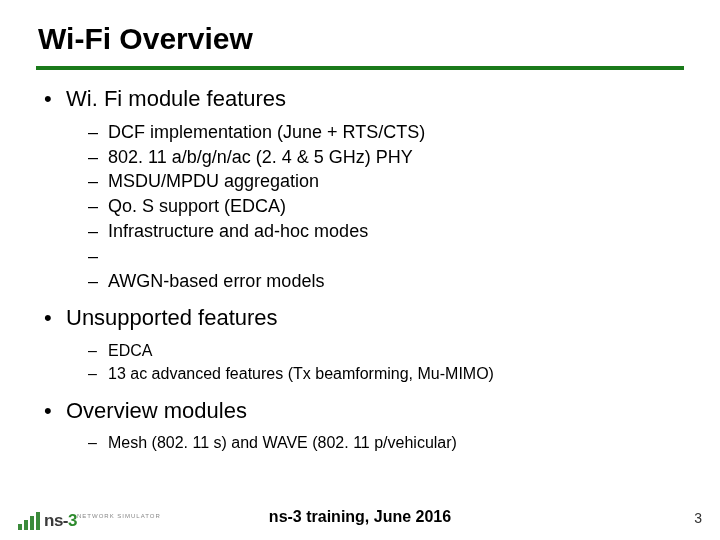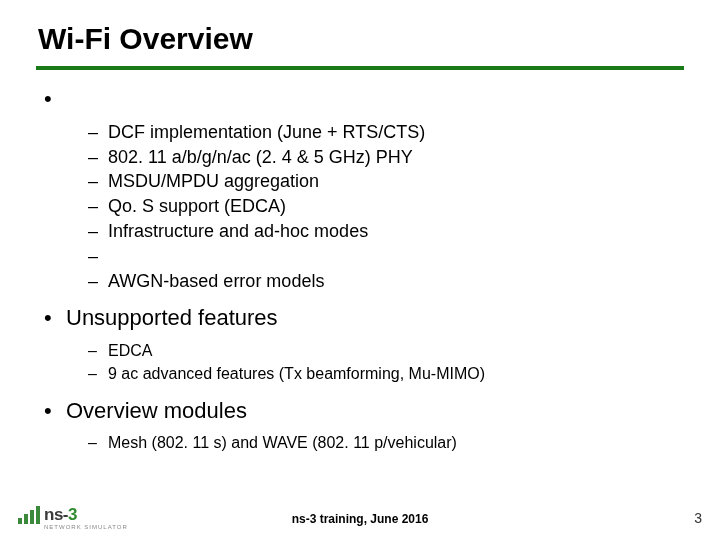--- a/index.html
+++ b/index.html
@@ -83,21 +83,21 @@
     display: inline-block;
     width: 4px;
     background: #3b8a3b;
   }
   .logo .bars span:nth-child(1){height:6px;}
   .logo .bars span:nth-child(2){height:10px;}
   .logo .bars span:nth-child(3){height:14px;}
   .logo .bars span:nth-child(4){height:18px;}
   .logo-text {
     display: flex;
-    flex-direction: column;
+    flex-direction: row;
     line-height: 1;
     justify-content: center;
   }
   .logo-main {
     font-weight: bold;
     font-size: 17px;
     color: #3a3a3a;
     letter-spacing: -0.5px;
   }
   .logo-main .g { color: #2e8b2e; }
@@ -105,21 +105,21 @@
     font-size: 6px;
     letter-spacing: 1px;
     color: #888;
     margin-top: 1px;
   }
   .foot-center {
     position: absolute;
     left: 0; right: 0;
     bottom: 6px;
     text-align: center;
-    font-size: 12px;
+    font-size: 16px;
     font-weight: bold;
   }
   .page-num {
     position: absolute;
     right: 18px;
     bottom: 6px;
     font-size: 14px;
     color: #333;
   }
 </style>
@@ -128,20 +128,21 @@
 
 <div class="slide">
 
   <div class="title">Wi-Fi Overview</div>
   <hr class="title-rule">
 
   <div class="bullets">
 
     <div class="b1">
       <span class="dot">•</span>
+      <span>Wi. Fi module features</span>
     </div>
     <div class="b2">
         <span class="dash">–</span>
         <span>DCF implementation (June + RTS/CTS)</span>
       </div>
     <div class="b2">
         <span class="dash">–</span>
         <span>802. 11 a/b/g/n/ac (2. 4 &amp; 5 GHz) PHY</span>
       </div>
     <div class="b2">
@@ -167,21 +168,21 @@
     <div class="b1">
       <span class="dot">•</span>
       <span>Unsupported features</span>
     </div>
     <div class="b2 b2-small">
         <span class="dash">–</span>
         <span>EDCA</span>
       </div>
     <div class="b2 b2-small">
         <span class="dash">–</span>
-        <span>9 ac advanced features (Tx beamforming, Mu-MIMO)</span>
+        <span>13 ac advanced features (Tx beamforming, Mu-MIMO)</span>
       </div>
 
     <div class="b1">
       <span class="dot">•</span>
       <span>Overview modules</span>
     </div>
     <div class="b2 b2-small">
         <span class="dash">–</span>
         <span>Mesh (802. 11 s) and WAVE (802. 11 p/vehicular)</span>
       </div>

